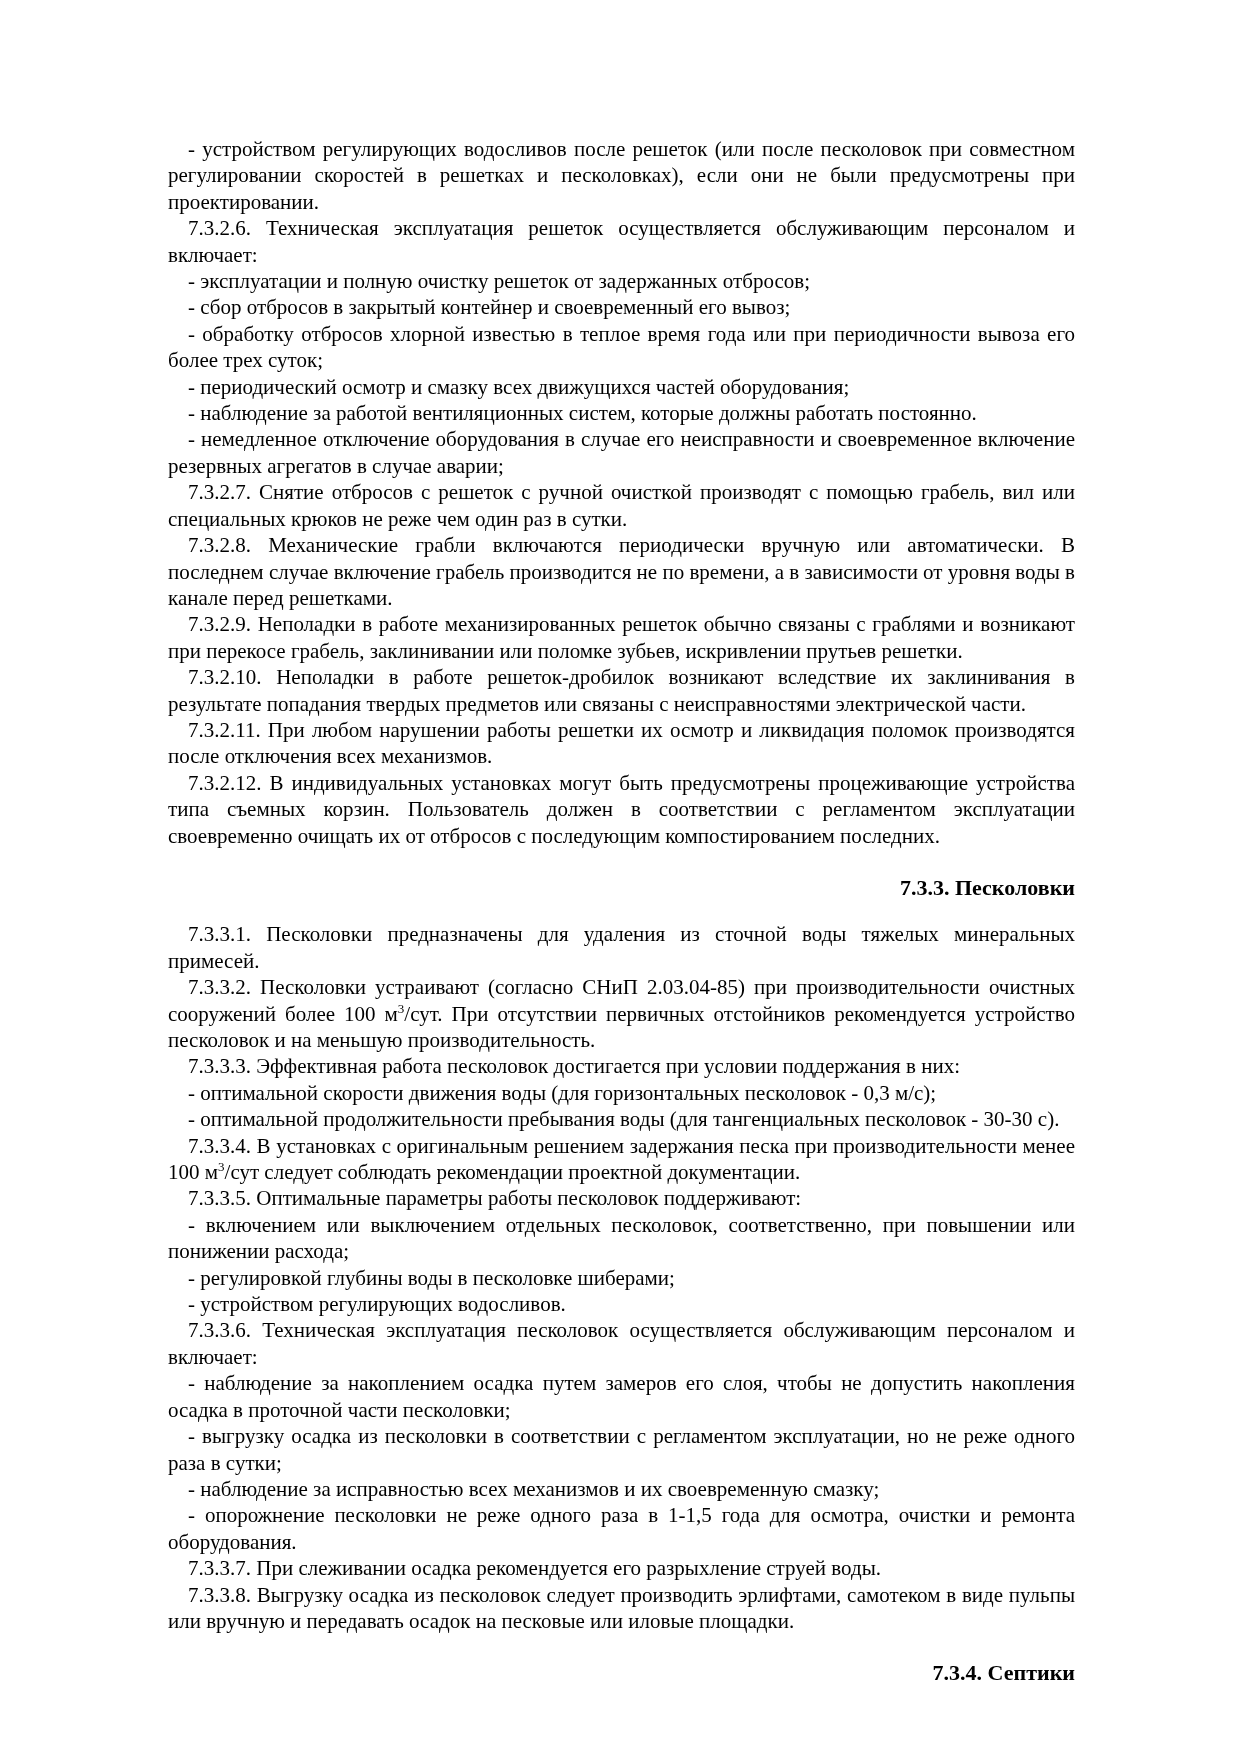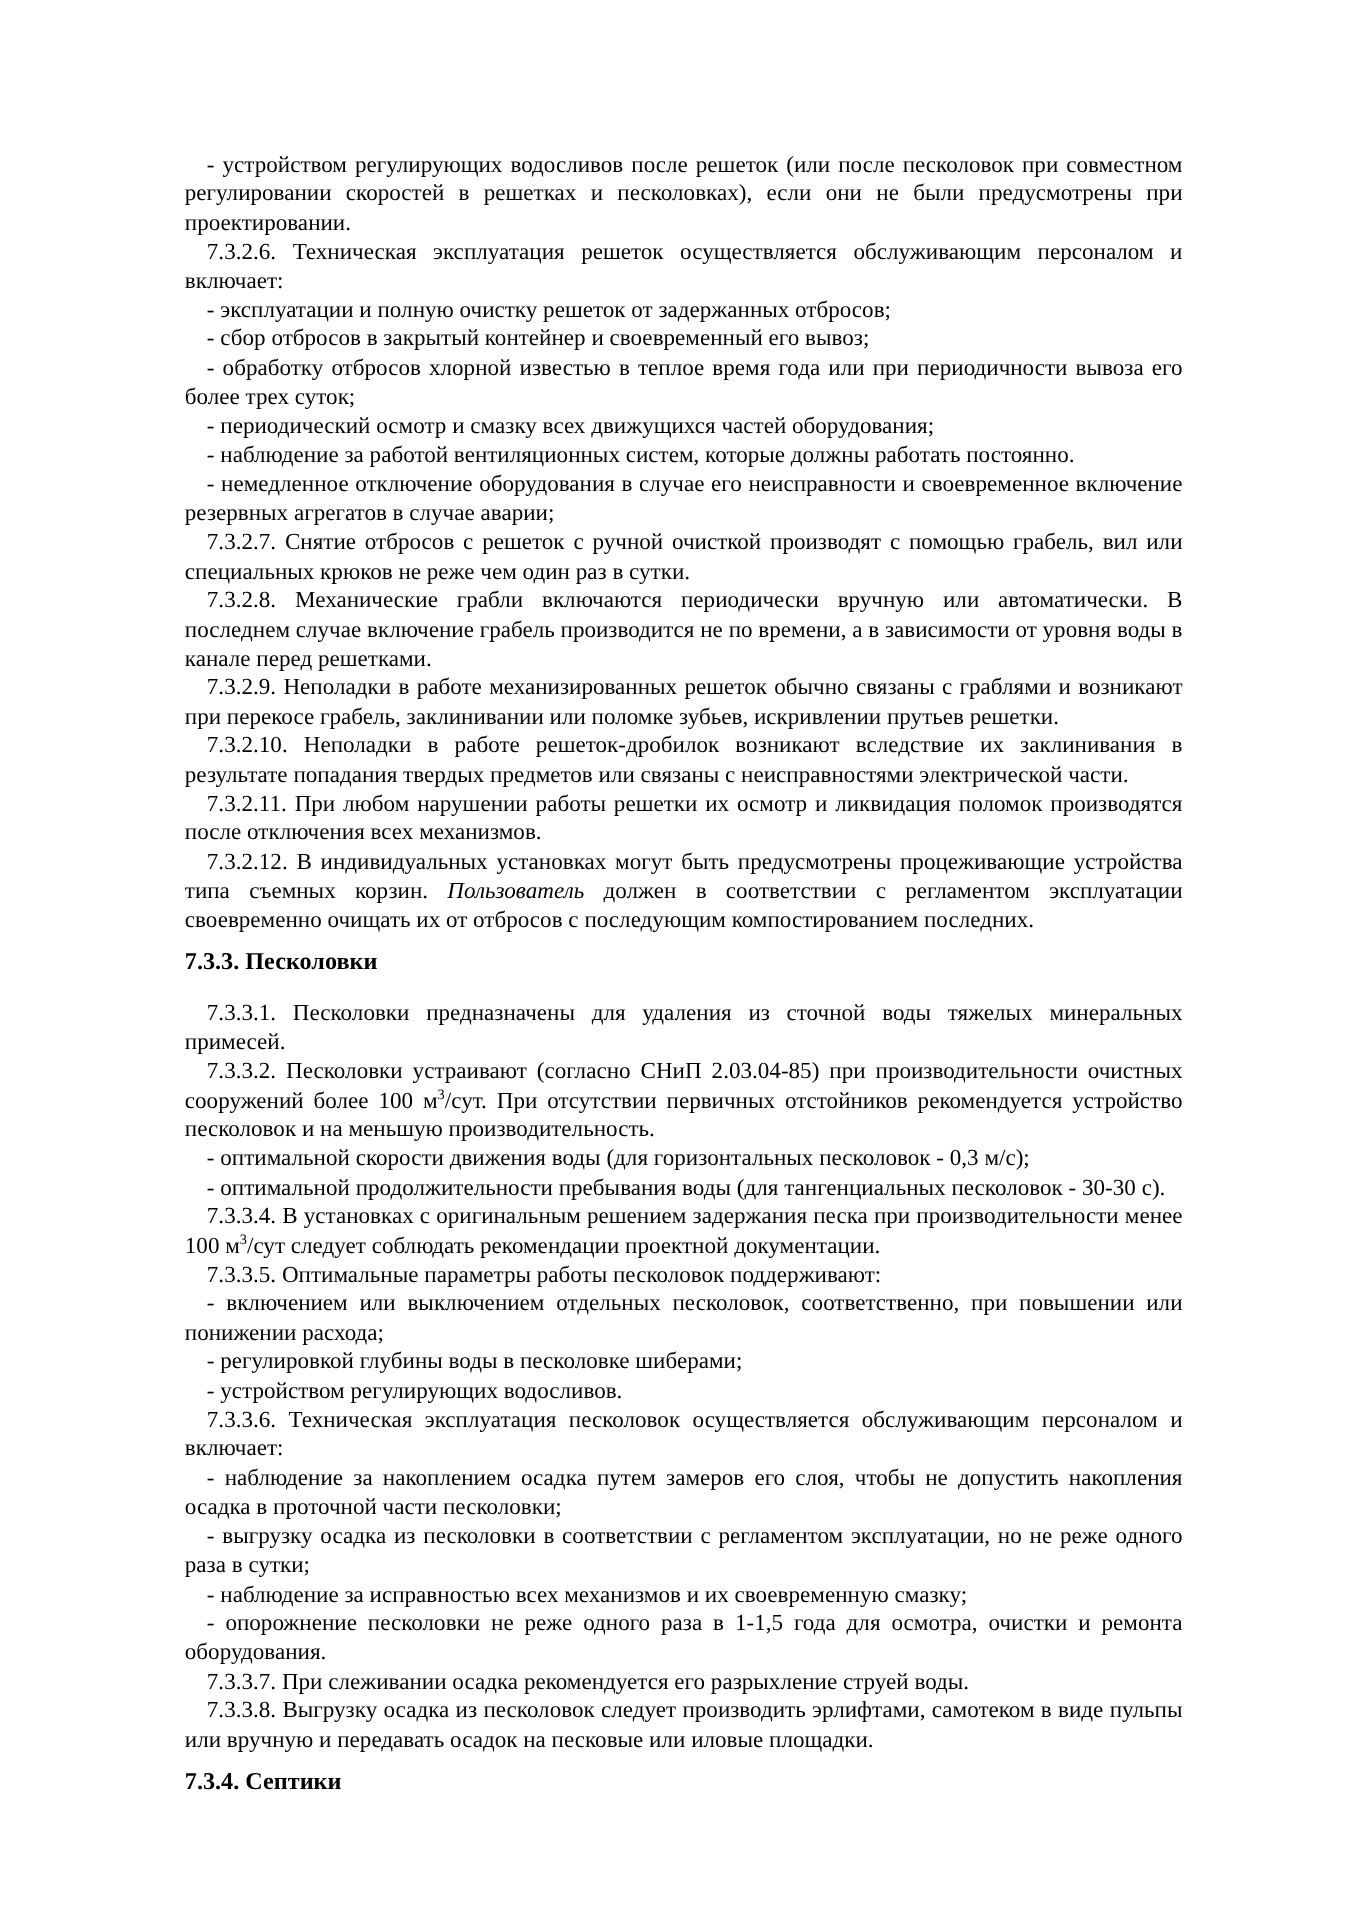--- a/index.html
+++ b/index.html
@@ -23,25 +23,25 @@
     color: #000000;
     text-align: justify;
   }
   .para {
     margin: 0;
     text-indent: 20px;
   }
   .heading {
     font-weight: bold;
     font-size: 22px;
-    text-align: left;
+    text-align: right;
     text-indent: 0;
-    margin: 12px 0 20px 0;
+    margin: 26px 0 20px 0;
   }
-  .run-italic { font-style: italic; }
+  .run-italic { }
   .run-sup {
     vertical-align: super;
     font-size: 13px;
     line-height: 0;
   }
 </style>
 </head>
 <body style="background: rgb(255, 255, 255);">
 
 <div class="page">
@@ -56,20 +56,21 @@
       <p class="para"><span>- немедленное отключение оборудования в случае его неисправности и своевременное включение резервных агрегатов в случае аварии;</span></p>
       <p class="para"><span>7.3.2.7. Снятие отбросов с решеток с ручной очисткой производят с помощью грабель, вил или специальных крюков не реже чем один раз в сутки.</span></p>
       <p class="para"><span>7.3.2.8. Механические грабли включаются периодически вручную или автоматически. В последнем случае включение грабель производится не по времени, а в зависимости от уровня воды в канале перед решетками.</span></p>
       <p class="para"><span>7.3.2.9. Неполадки в работе механизированных решеток обычно связаны с граблями и возникают при перекосе грабель, заклинивании или поломке зубьев, искривлении прутьев решетки.</span></p>
       <p class="para"><span>7.3.2.10. Неполадки в работе решеток-дробилок возникают вследствие их заклинивания в результате попадания твердых предметов или связаны с неисправностями электрической части.</span></p>
       <p class="para"><span>7.3.2.11. При любом нарушении работы решетки их осмотр и ликвидация поломок производятся после отключения всех механизмов.</span></p>
       <p class="para"><span>7.3.2.12. В индивидуальных установках могут быть предусмотрены процеживающие устройства типа съемных корзин. </span><span class="run-italic">Пользователь</span><span> должен в соответствии с регламентом эксплуатации своевременно очищать их от отбросов с последующим компостированием последних.</span></p>
       <div class="heading"><span>7.3.3. Песколовки</span></div>
       <p class="para"><span>7.3.3.1. Песколовки предназначены для удаления из сточной воды тяжелых минеральных примесей.</span></p>
       <p class="para"><span>7.3.3.2. Песколовки устраивают (согласно СНиП 2.03.04-85) при производительности очистных сооружений более 100 м</span><span class="run-sup">3</span><span>/сут. При отсутствии первичных отстойников рекомендуется устройство песколовок и на меньшую производительность.</span></p>
+      <p class="para"><span>7.3.3.3. Эффективная работа песколовок достигается при условии поддержания в них:</span></p>
       <p class="para"><span>- оптимальной скорости движения воды (для горизонтальных песколовок - 0,3 м/с);</span></p>
       <p class="para"><span>- оптимальной продолжительности пребывания воды (для тангенциальных песколовок - 30-30 с).</span></p>
       <p class="para"><span>7.3.3.4. В установках с оригинальным решением задержания песка при производительности менее 100 м</span><span class="run-sup">3</span><span>/сут следует соблюдать рекомендации проектной документации.</span></p>
       <p class="para"><span>7.3.3.5. Оптимальные параметры работы песколовок поддерживают:</span></p>
       <p class="para"><span>- включением или выключением отдельных песколовок, соответственно, при повышении или понижении расхода;</span></p>
       <p class="para"><span>- регулировкой глубины воды в песколовке шиберами;</span></p>
       <p class="para"><span>- устройством регулирующих водосливов.</span></p>
       <p class="para"><span>7.3.3.6. Техническая эксплуатация песколовок осуществляется обслуживающим персоналом и включает:</span></p>
       <p class="para"><span>- наблюдение за накоплением осадка путем замеров его слоя, чтобы не допустить накопления осадка в проточной части песколовки;</span></p>
       <p class="para"><span>- выгрузку осадка из песколовки в соответствии с регламентом эксплуатации, но не реже одного раза в сутки;</span></p>

